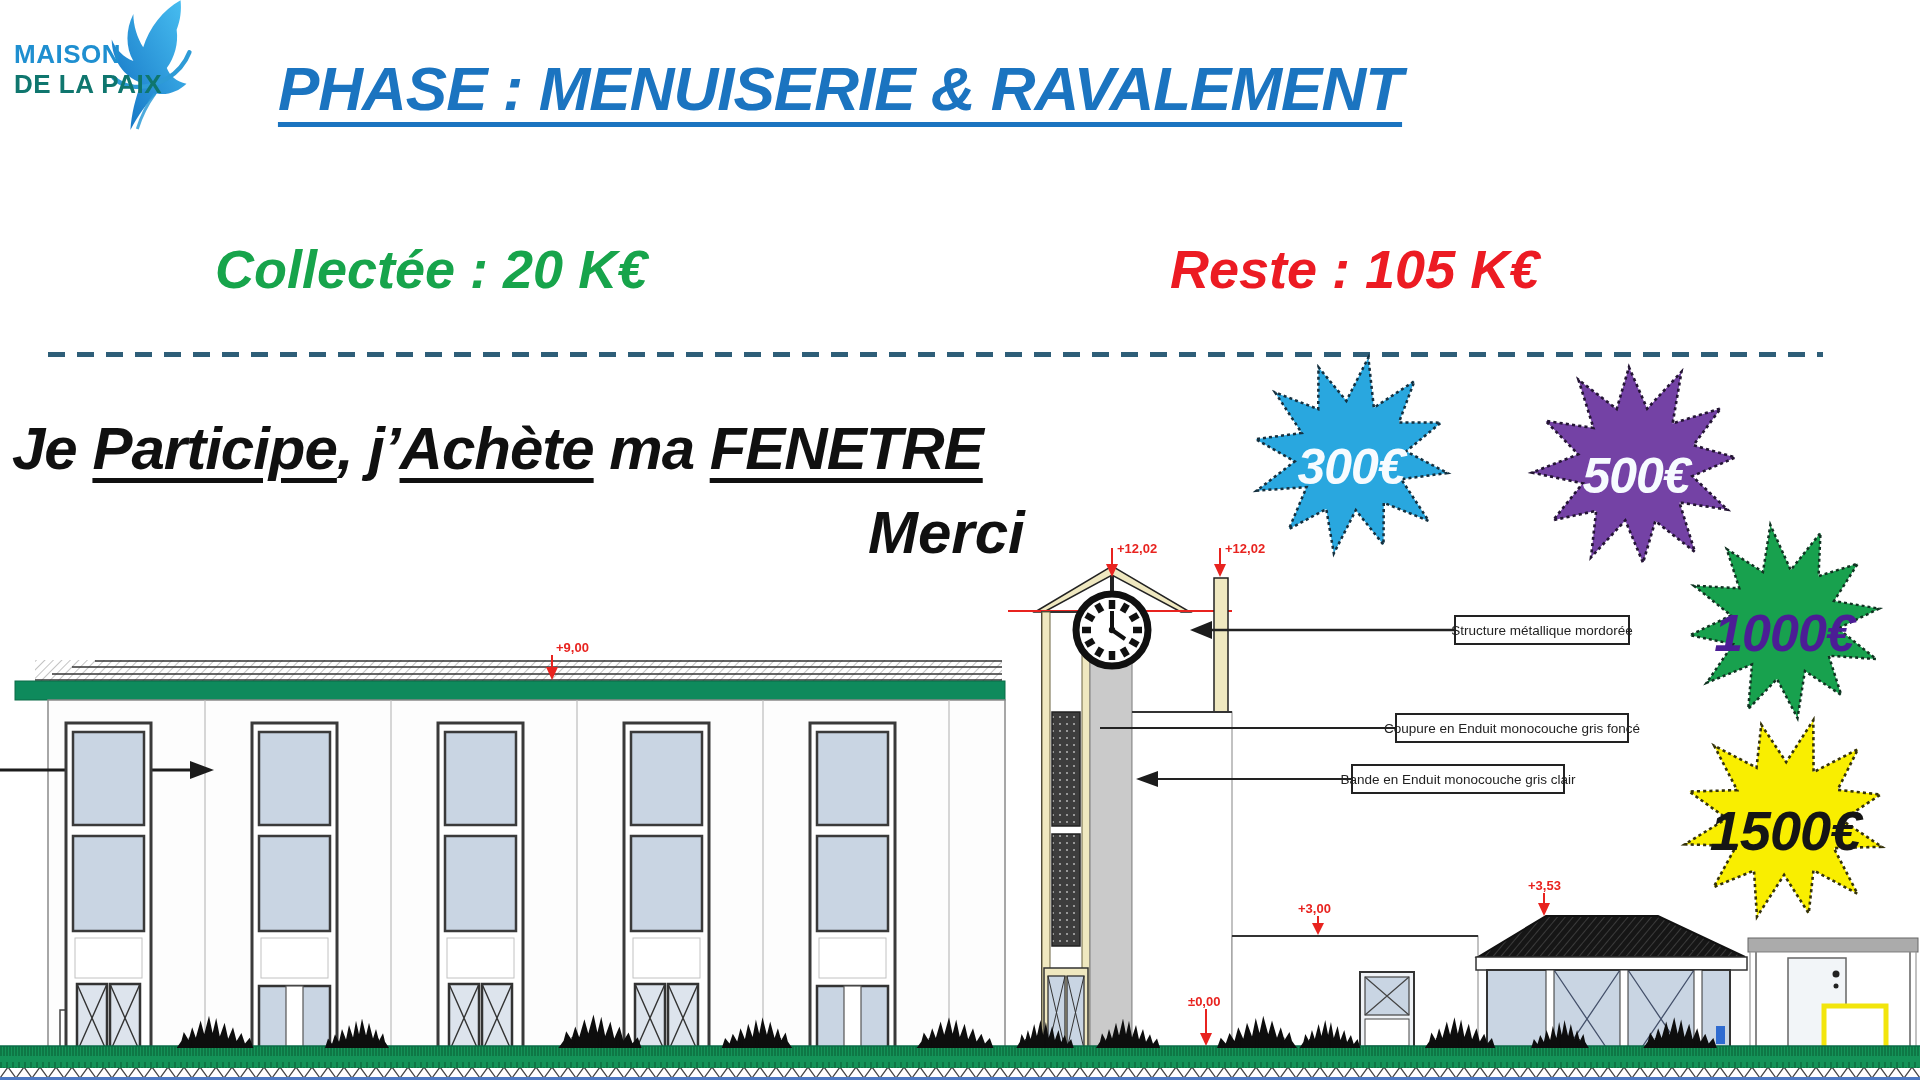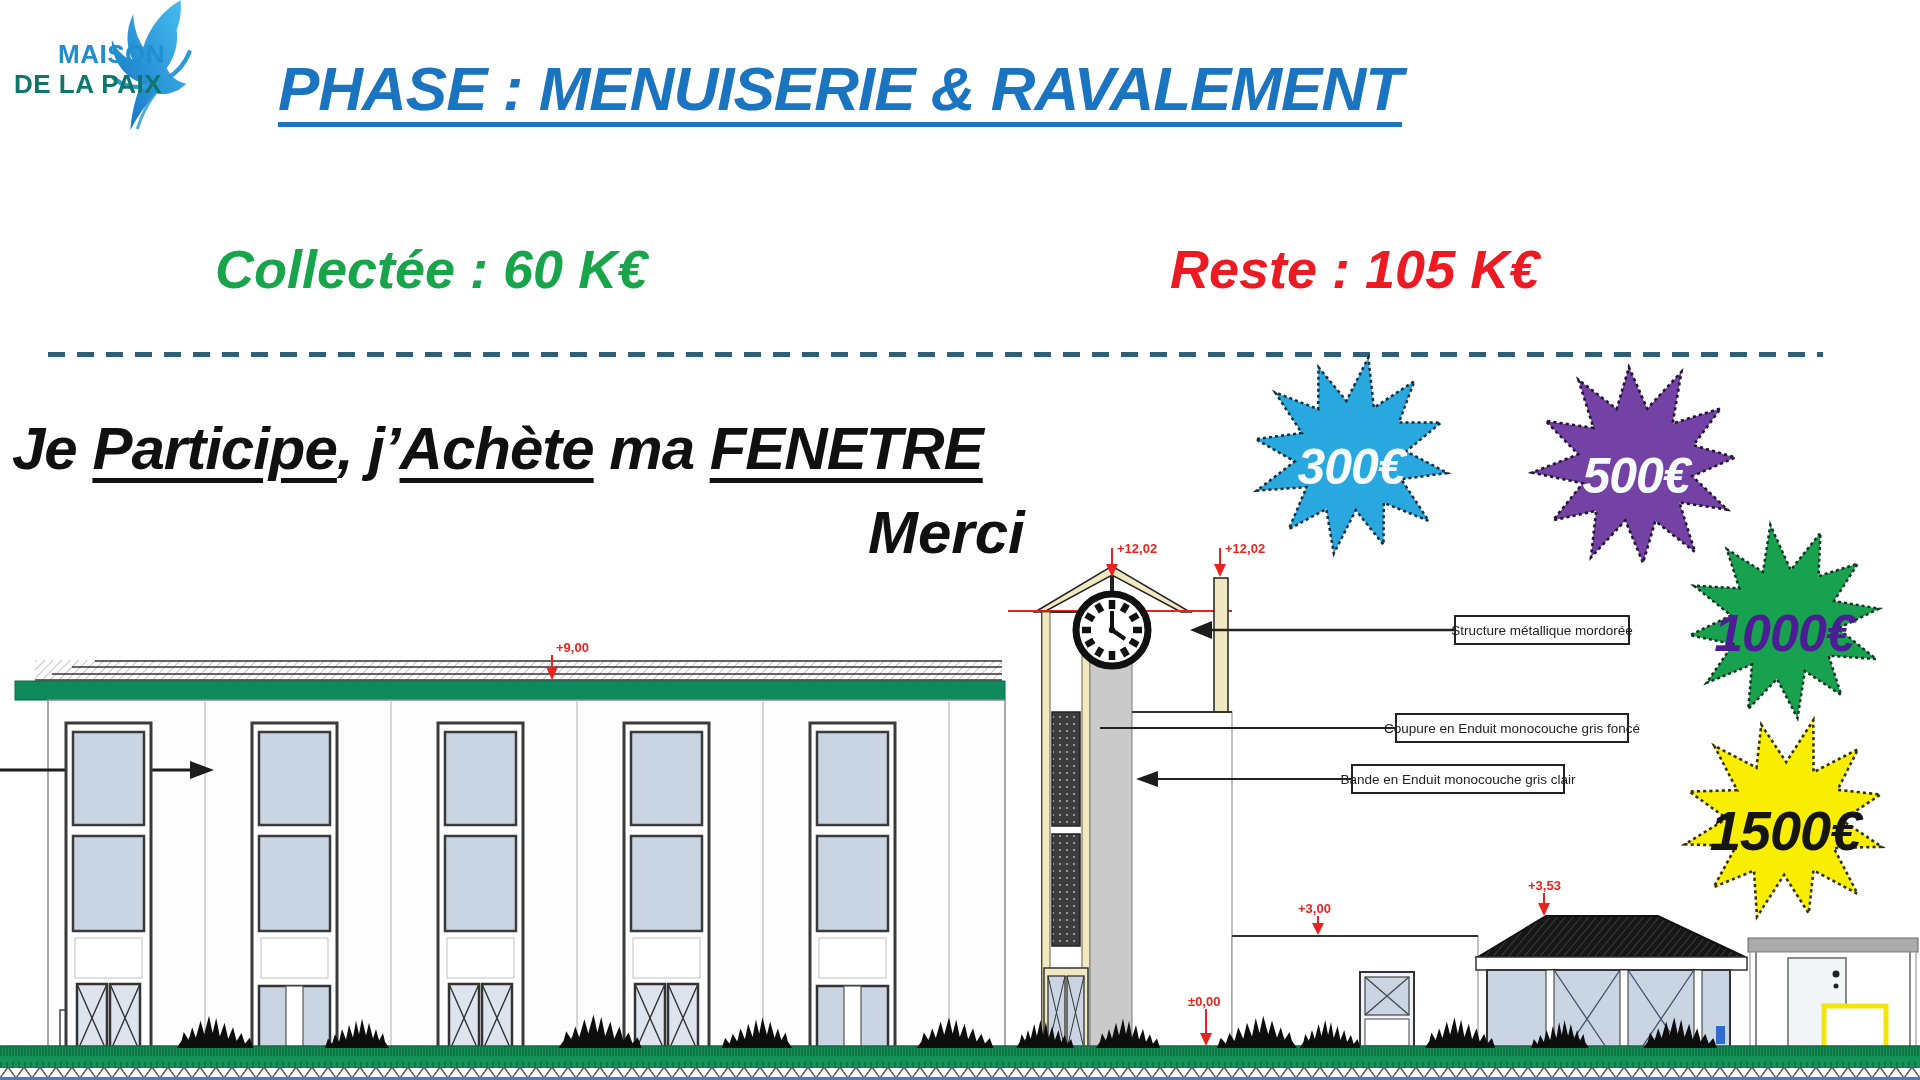--- a/index.html
+++ b/index.html
@@ -1,20 +1,20 @@
 <!DOCTYPE html>
 <html><head>
 <meta charset="utf-8">
 <style>
   html,body{margin:0;padding:0;background:#e8e8e8;}
   .poster{position:relative;width:1920px;height:1080px;background:#ffffff;overflow:hidden;
           font-family:"Liberation Sans",sans-serif;}
   
   .logo-text{position:absolute;left:14px;top:40px;line-height:1.15;z-index:2;}
-  .logo-l1{font-size:26px;font-weight:bold;color:#1f8fd0;letter-spacing:.5px;margin-left:44px;}
+  .logo-l1{font-size:26px;font-weight:bold;color:#1f8fd0;letter-spacing:.5px;}
   .logo-l2{font-size:26px;font-weight:bold;color:#0f766e;letter-spacing:.5px;}
   .bird{position:absolute;left:96px;top:-2px;width:118px;height:138px;z-index:1;}
   .title{position:absolute;left:180px;top:16px;width:1320px;text-align:center;z-index:2;
          font-size:62px;font-weight:bold;font-style:italic;color:#1b74c0;letter-spacing:-1px;
          text-decoration:underline;text-decoration-thickness:5px;text-underline-offset:12px;margin-top:37px;}
   .total{position:absolute;left:280px;top:106px;width:950px;text-align:center;z-index:2;
          font-size:51px;font-weight:bold;font-style:italic;color:#121212;}
   .collected{position:absolute;left:215px;top:238px;z-index:2;
          font-size:54px;font-weight:bold;font-style:italic;color:#17a44b;}
   .remaining{position:absolute;left:1170px;top:238px;z-index:2;
@@ -59,21 +59,21 @@
       </linearGradient>
     </defs>
     <path fill="url(#bg1)" d="M86,2 C68,12 54,30 48,50 C42,40 38,28 38,16 C30,32 30,50 38,64 C28,60 20,52 16,42
       C16,62 28,80 46,86 C40,102 36,118 35,134 C43,119 52,106 62,97 C72,99 84,95 92,87
       C82,85 75,79 72,71 C80,60 84,46 82,32 C86,22 87,12 86,2 Z"></path>
     <path d="M95,55 C86,78 62,92 38,90 C30,89 23,86 18,81" stroke="#2e9bd6" stroke-width="4.5" fill="none" stroke-linecap="round"></path>
     <path d="M60,97 C52,108 46,120 42,133" stroke="#2e9bd6" stroke-width="3" fill="none" opacity="0.85"></path>
   </svg>
 
   <div class="title">PHASE : MENUISERIE &amp; RAVALEMENT</div>
-  <div class="collected">Collectée : 60 K€</div>
+  <div class="collected">Collectée : 20 K€</div>
   <div class="remaining">Reste : 105 K€</div>
   <div class="dashline"></div>
 
   <div class="appeal"><span>Je </span><span class="u">Participe</span><span>, j’</span><span class="u">Achète</span><span> ma </span><span class="u">FENETRE</span></div>
   <div class="merci">Merci</div>
 
   <div class="star star-300">
     <svg viewBox="-105 -105 210 210">
       <polygon points="97,0 53,14 87,50 40,40 47,81 14,52 0,98 -15,56 -48,82 -38,38 -86,50 -54,15 -96,0 -52,-14 -85,-49 -40,-40 -47,-81 -14,-53 0,-99 14,-51 49,-84 41,-41 82,-48 53,-14" fill="#29a7df" stroke="#15303f" stroke-width="2.5" stroke-dasharray="3 3" transform="rotate(10)"></polygon>
     </svg>

